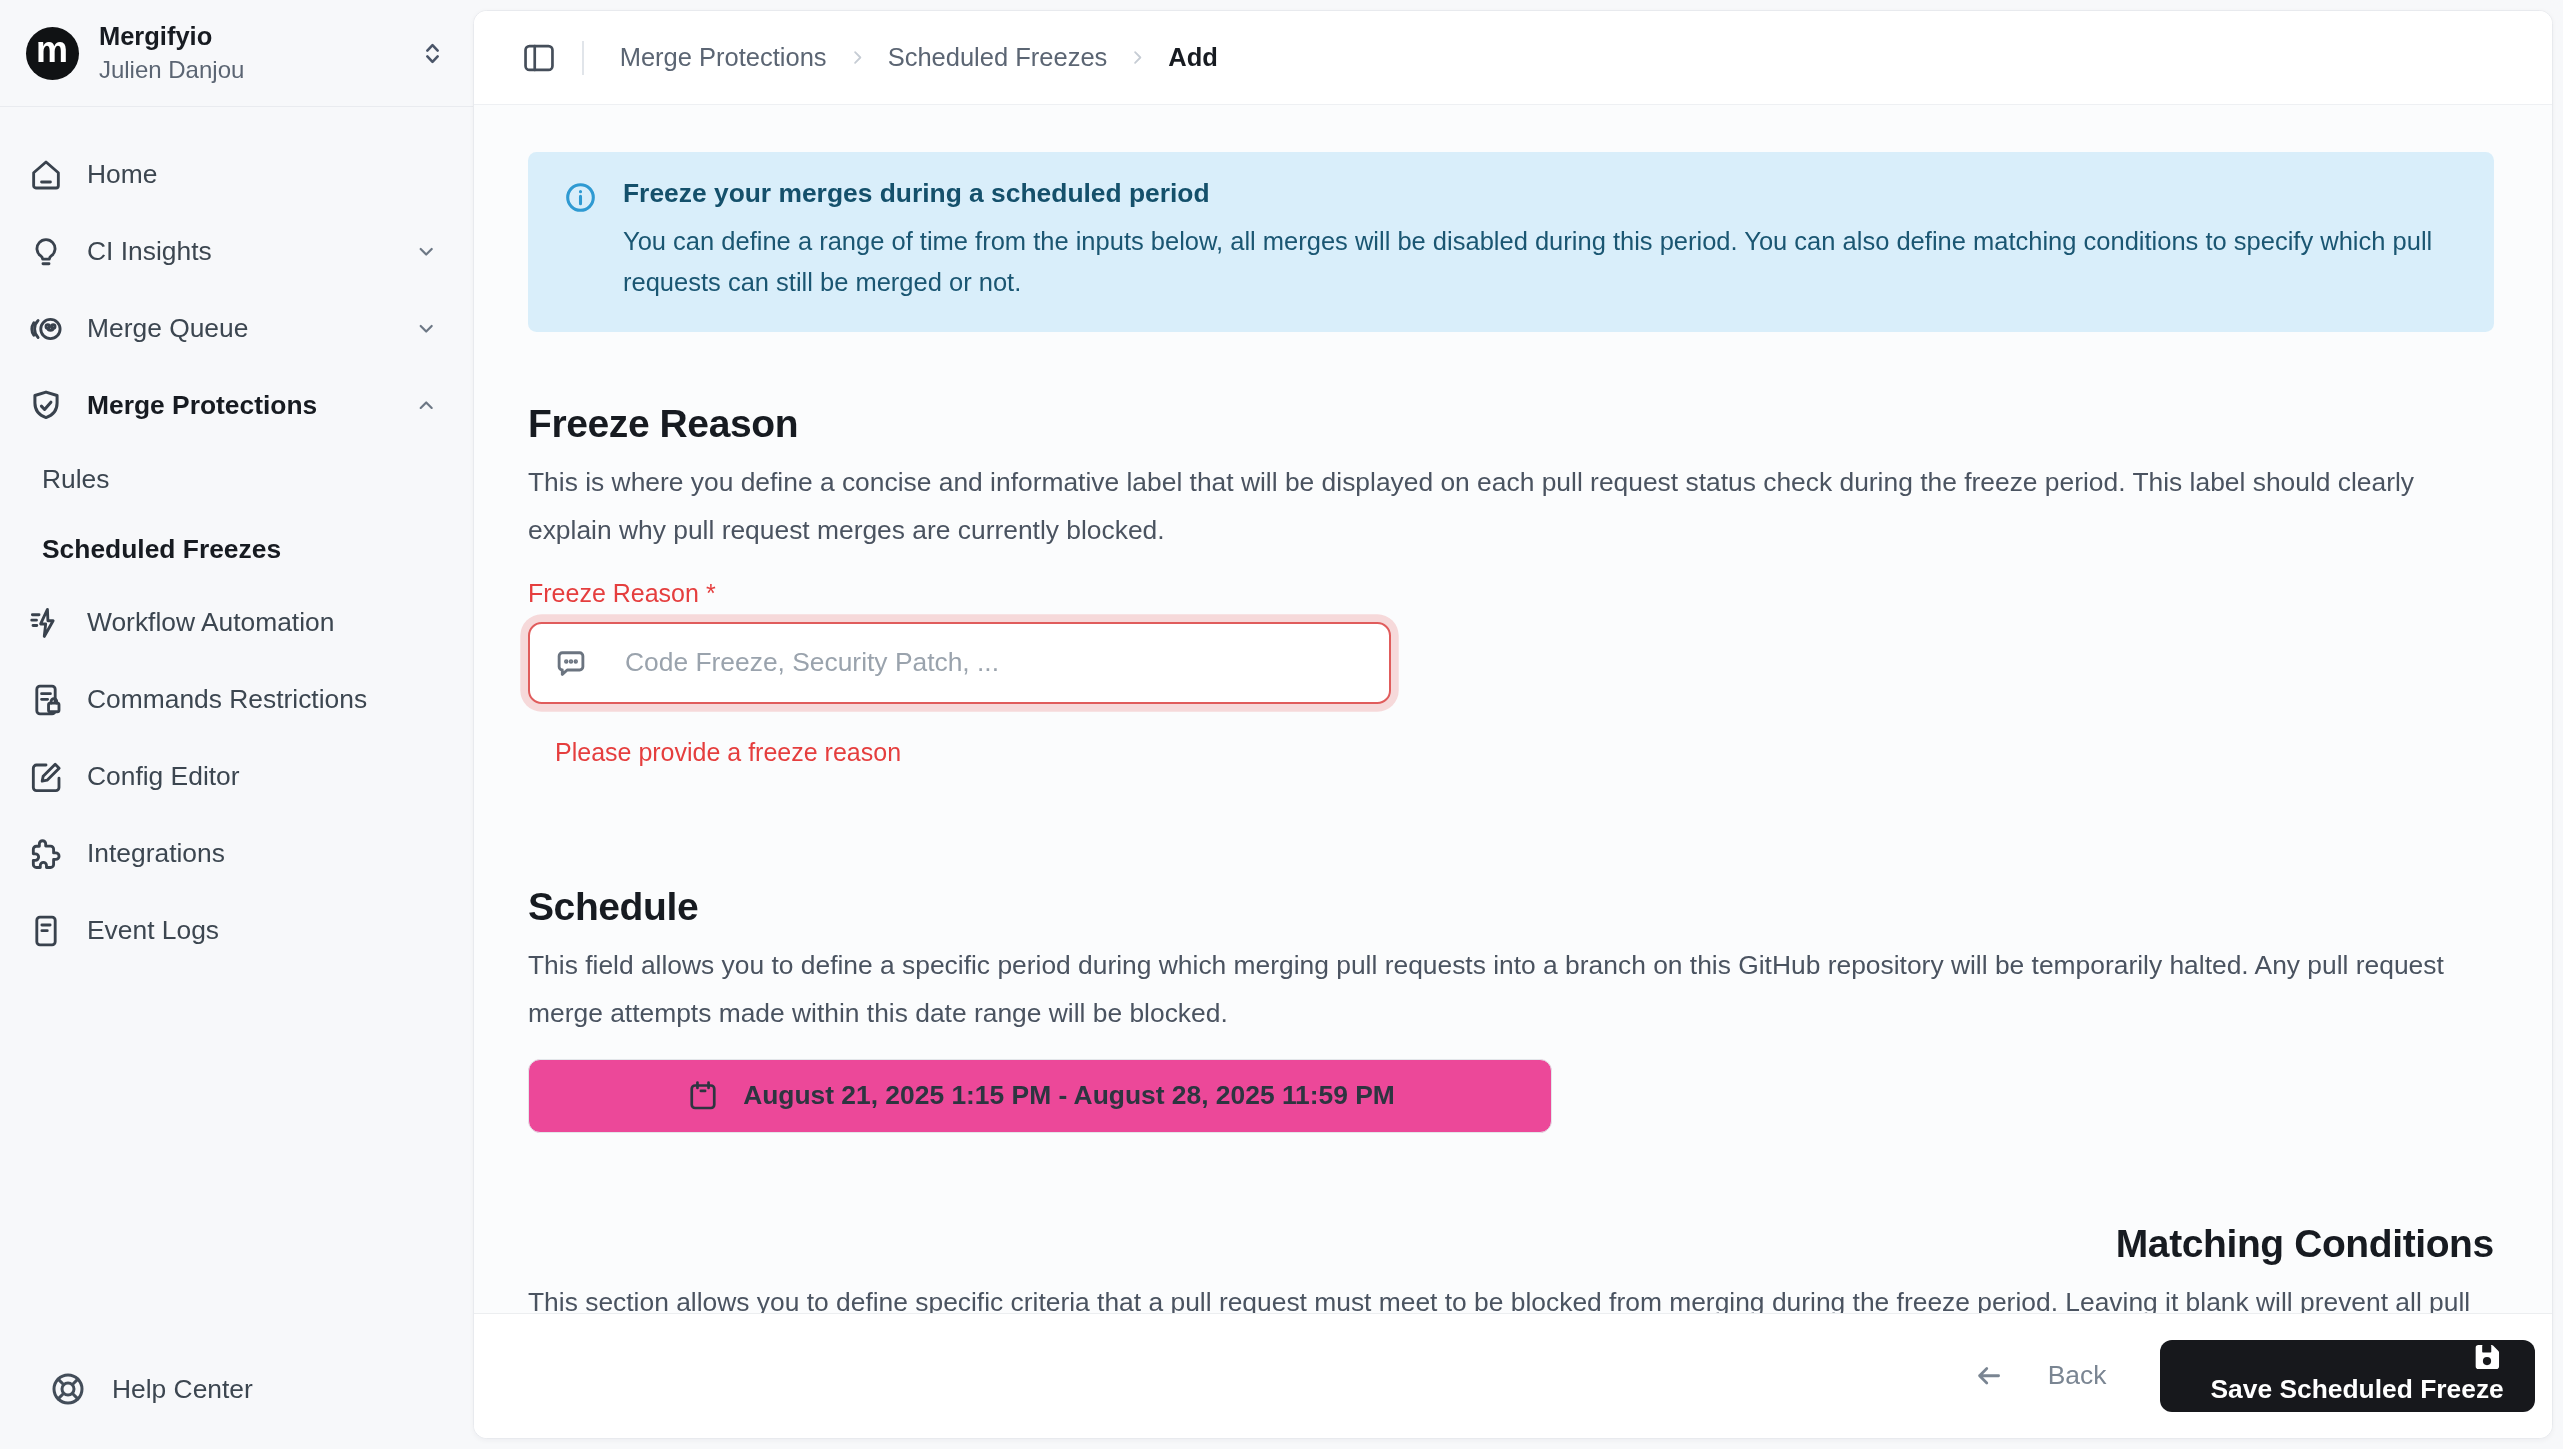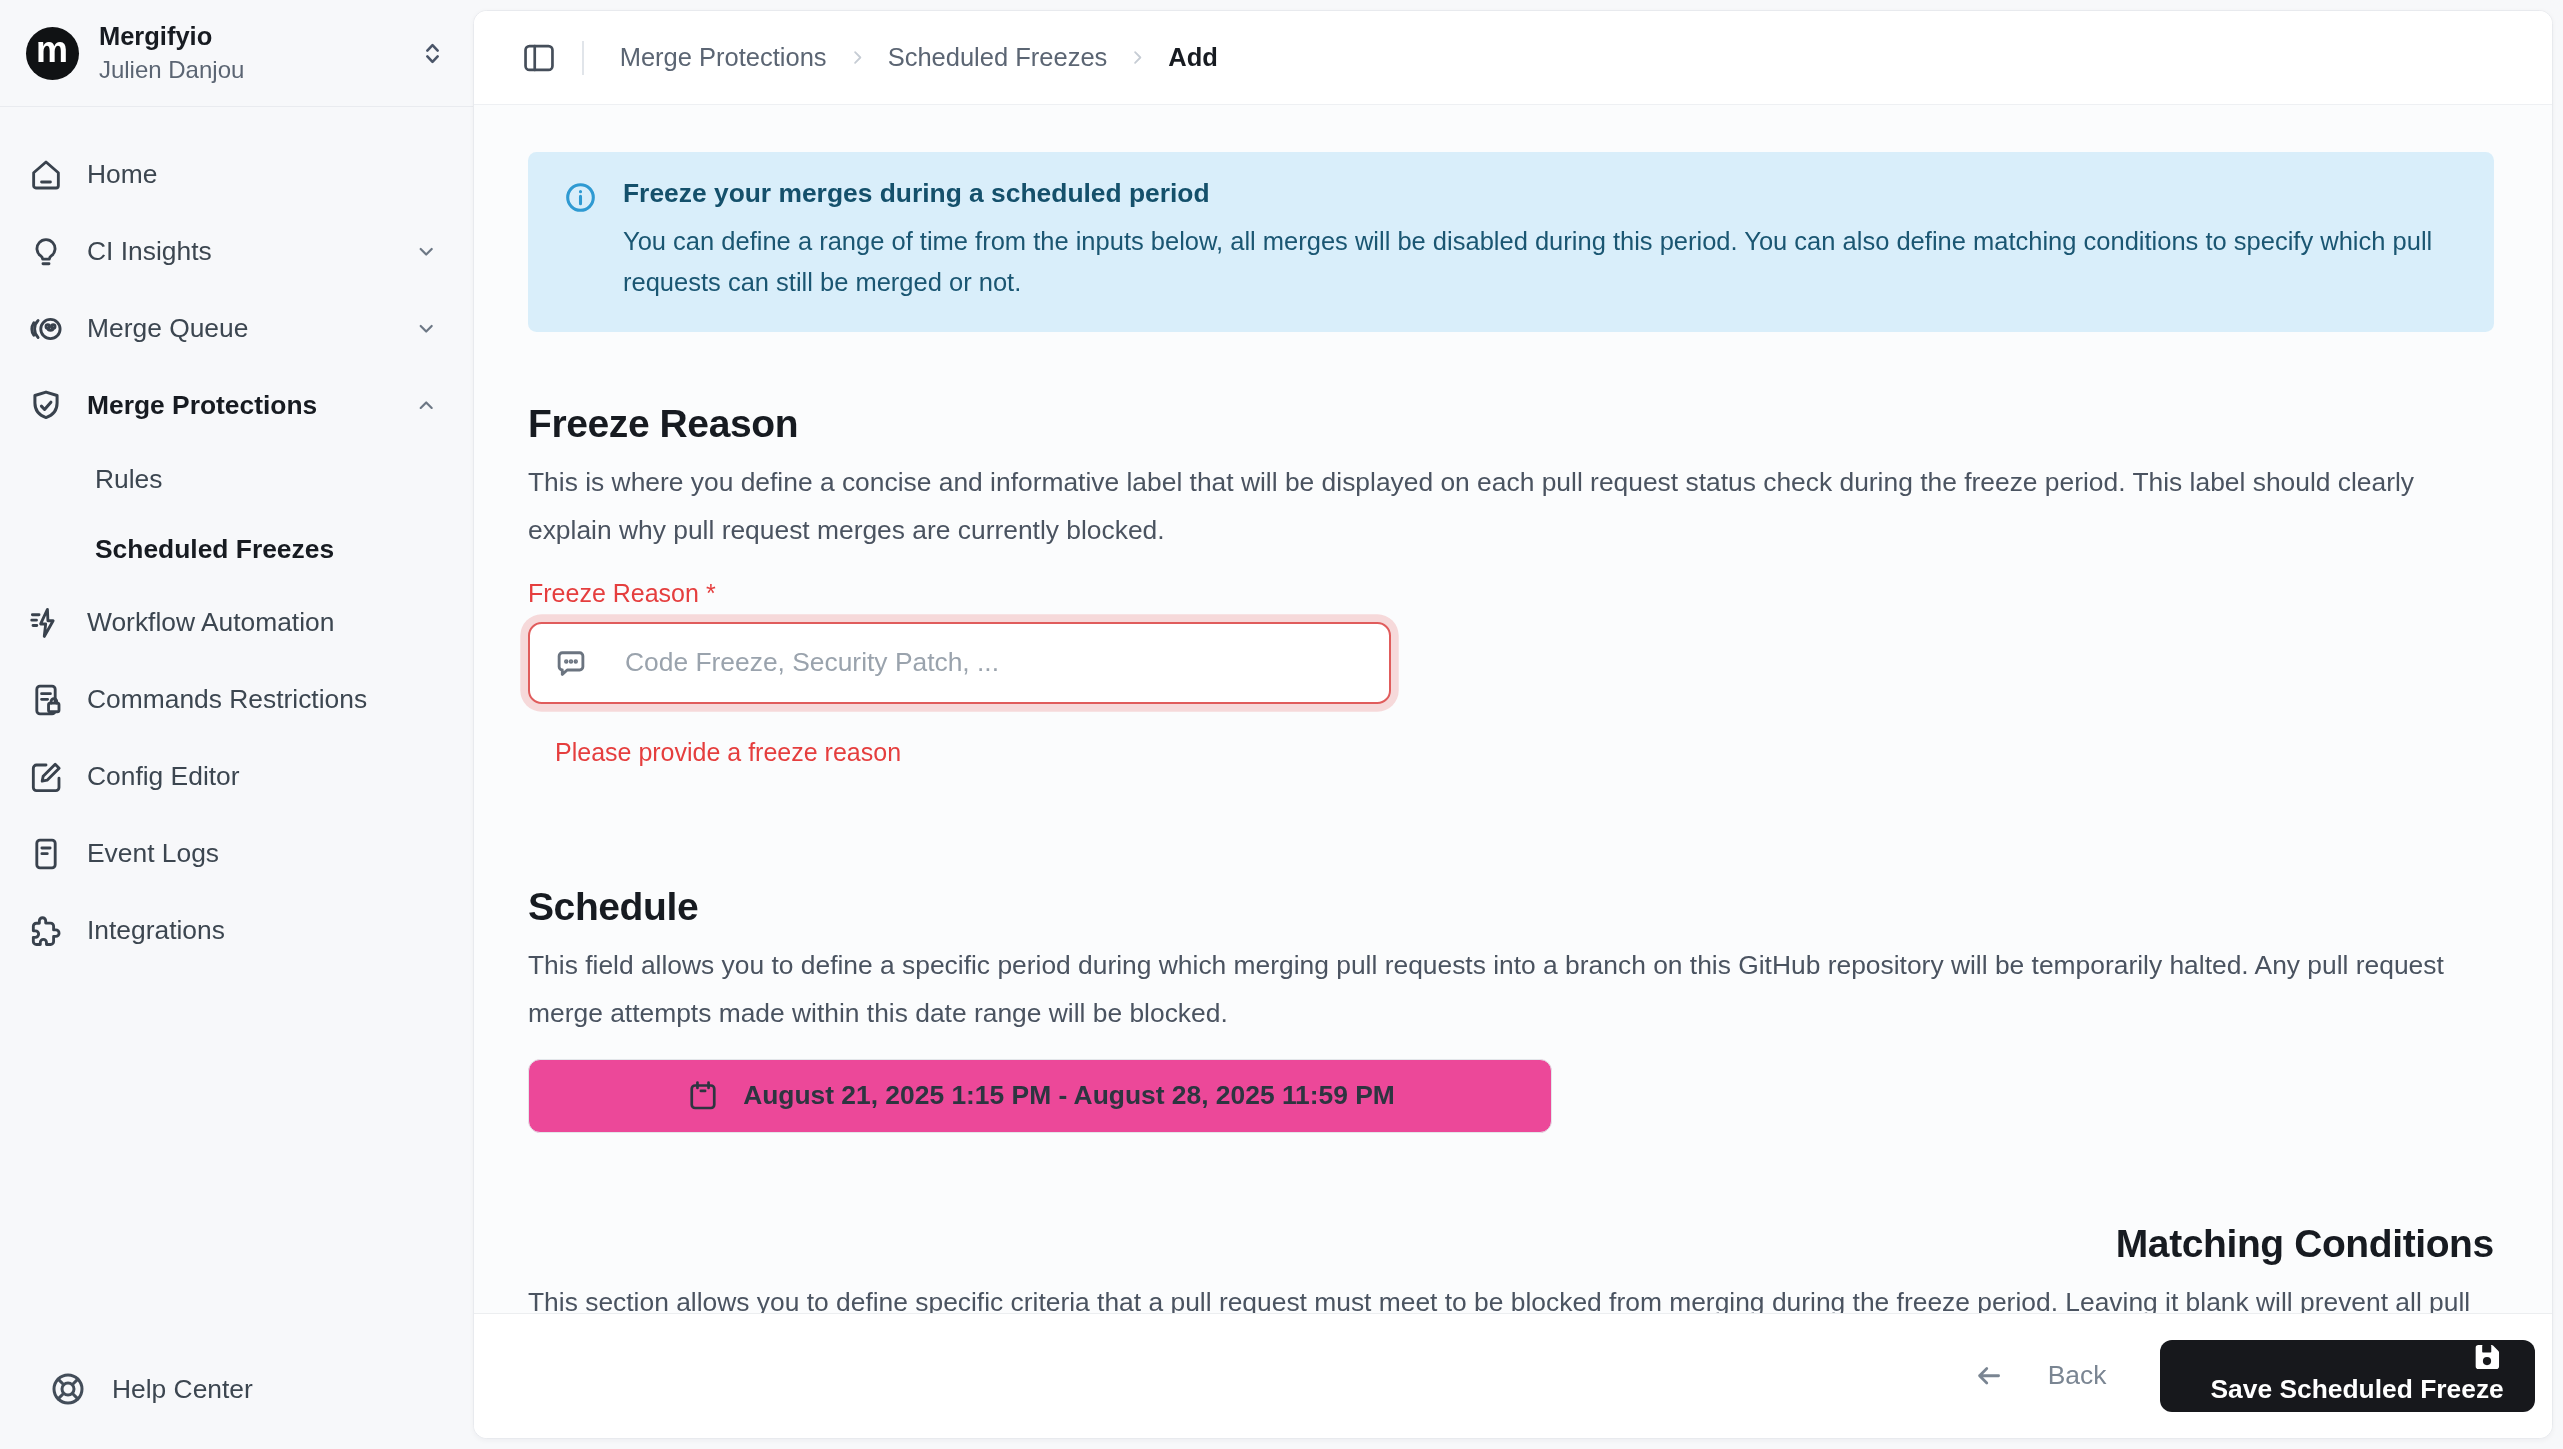--- a/index.html
+++ b/index.html
@@ -15,21 +15,21 @@
   .org-name { font-size:25.5px; font-weight:700; color:#171b21; }
   .org-user { font-size:24px; color:#5b6573; margin-top:5.1px; }
   .org-selector { width:31px; height:31px; color:#4a5568; flex:none; cursor:pointer; }
 
   .nav { padding-top:29px; flex:1; }
   .nav-item { height:77px; display:flex; align-items:center; padding:0 34px 0 27px; cursor:pointer; color:#3c4650; }
   .nav-ic { width:38px; height:38px; color:#39424d; flex:none; }
   .nav-label { margin-left:22px; font-size:26.4px; flex:1; }
   .nav-item.active .nav-label { font-weight:700; color:#171b21; }
   .nav-chev { width:26.4px; height:26.4px; color:#6d7885; flex:none; }
-  .nav-sub { height:70px; display:flex; align-items:center; padding-left:95px; font-size:26.4px; color:#3c4650; cursor:pointer; }
+  .nav-sub { height:70px; display:flex; align-items:center; padding-left:42px; font-size:26.4px; color:#3c4650; cursor:pointer; }
   .nav-sub.active { font-weight:700; color:#171b21; }
 
   .help-row { height:111px; display:flex; align-items:center; padding:0 27px 8.5px 48px; cursor:pointer; }
   .help-ic { width:40px; height:40px; color:#434d59; flex:none; }
   .help-label { margin-left:24px; font-size:26.4px; color:#3c4650; }
 
   
   .card { position:absolute; left:473px; top:10.2px; right:10.2px; bottom:10.2px; background:#ffffff; border:1.7px solid #e8eaee; border-radius:13.6px; display:flex; flex-direction:column; overflow:hidden; box-shadow:0 1.7px 5.1px rgba(16,24,40,.04); }
 
   .topbar { height:94px; flex:none; display:flex; align-items:center; padding:0 46px; border-bottom:1.7px solid #eef0f3; background:#fff; }
@@ -179,33 +179,33 @@
             <svg viewBox="0 0 24 24" fill="none" stroke="currentColor" stroke-width="1.8" stroke-linecap="round" stroke-linejoin="round">
               <path d="M20.2 12.8v5.8a2 2 0 0 1-2 2H6a2 2 0 0 1-2-2V6.4a2 2 0 0 1 2-2h6"></path>
               <path d="m17.8 3.9 2.5 2.5-7.6 7.6-3.1.6.6-3.1Z"></path>
             </svg>
           </span>
         <span class="nav-label">Config Editor</span>
       </div>
       <div class="nav-item">
         <span class="icon nav-ic">
             <svg viewBox="0 0 24 24" fill="none" stroke="currentColor" stroke-width="1.8" stroke-linecap="round" stroke-linejoin="round">
+              <path d="M9.8 3.6a2 2 0 0 1 2 2V7h3.1A1.9 1.9 0 0 1 16.8 8.9v2.4h1.4a2.05 2.05 0 1 1 0 4.1h-1.4v3.2a1.9 1.9 0 0 1-1.9 1.9h-2.6v-1.3a1.95 1.95 0 1 0-3.9 0v1.3H5.9A1.9 1.9 0 0 1 4 18.6v-2.6h1.3a2.05 2.05 0 1 0 0-4.1H4V9A1.9 1.9 0 0 1 5.9 7.1h1.9V5.6a2 2 0 0 1 2-2Z"></path>
+            </svg>
+          </span>
+        <span class="nav-label">Integrations</span>
+      </div>
+      <div class="nav-item">
+        <span class="icon nav-ic">
+            <svg viewBox="0 0 24 24" fill="none" stroke="currentColor" stroke-width="1.8" stroke-linecap="round" stroke-linejoin="round">
               <rect x="6.2" y="3.2" width="11.6" height="17.6" rx="2"></rect>
               <path d="M9.4 8.2h5.2M9.4 11.8h3.4"></path>
             </svg>
           </span>
         <span class="nav-label">Event Logs</span>
-      </div>
-      <div class="nav-item">
-        <span class="icon nav-ic">
-            <svg viewBox="0 0 24 24" fill="none" stroke="currentColor" stroke-width="1.8" stroke-linecap="round" stroke-linejoin="round">
-              <path d="M9.8 3.6a2 2 0 0 1 2 2V7h3.1A1.9 1.9 0 0 1 16.8 8.9v2.4h1.4a2.05 2.05 0 1 1 0 4.1h-1.4v3.2a1.9 1.9 0 0 1-1.9 1.9h-2.6v-1.3a1.95 1.95 0 1 0-3.9 0v1.3H5.9A1.9 1.9 0 0 1 4 18.6v-2.6h1.3a2.05 2.05 0 1 0 0-4.1H4V9A1.9 1.9 0 0 1 5.9 7.1h1.9V5.6a2 2 0 0 1 2-2Z"></path>
-            </svg>
-          </span>
-        <span class="nav-label">Integrations</span>
       </div>
     </nav>
 
     <div class="help-row">
       <span class="icon help-ic">
           <svg viewBox="0 0 24 24" fill="none" stroke="currentColor" stroke-width="1.8" stroke-linecap="round" stroke-linejoin="round">
             <circle cx="12" cy="12" r="8.4"></circle>
             <circle cx="12" cy="12" r="3.6"></circle>
             <path d="m6.1 6.1 3.2 3.2M17.9 6.1l-3.2 3.2M17.9 17.9l-3.2-3.2M6.1 17.9l3.2-3.2"></path>
           </svg>

